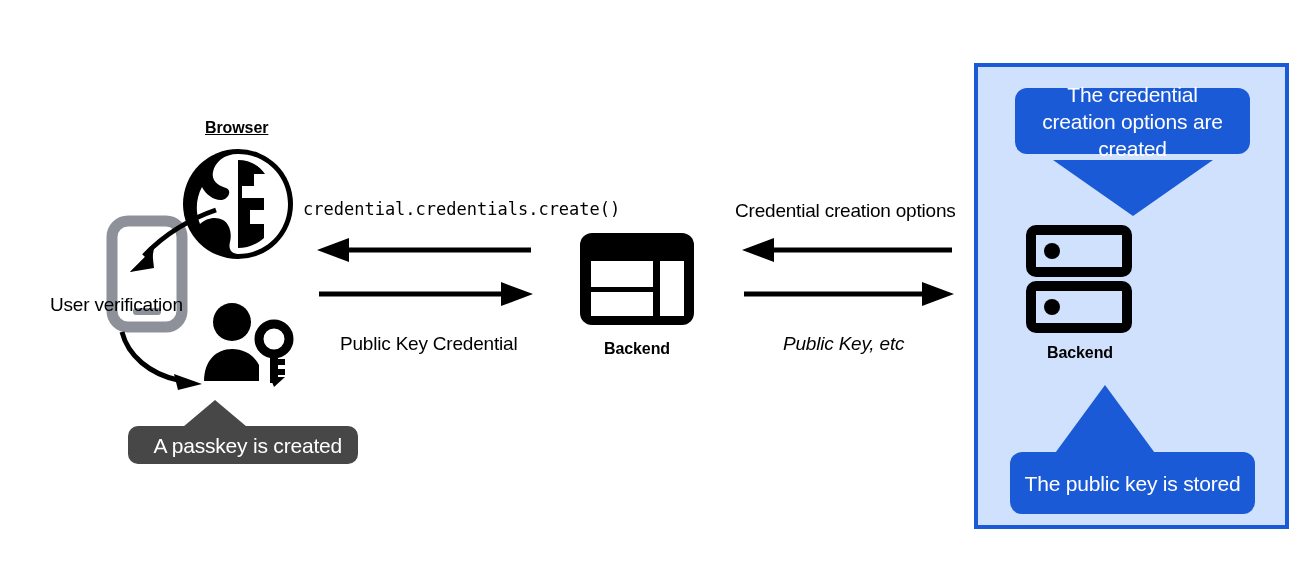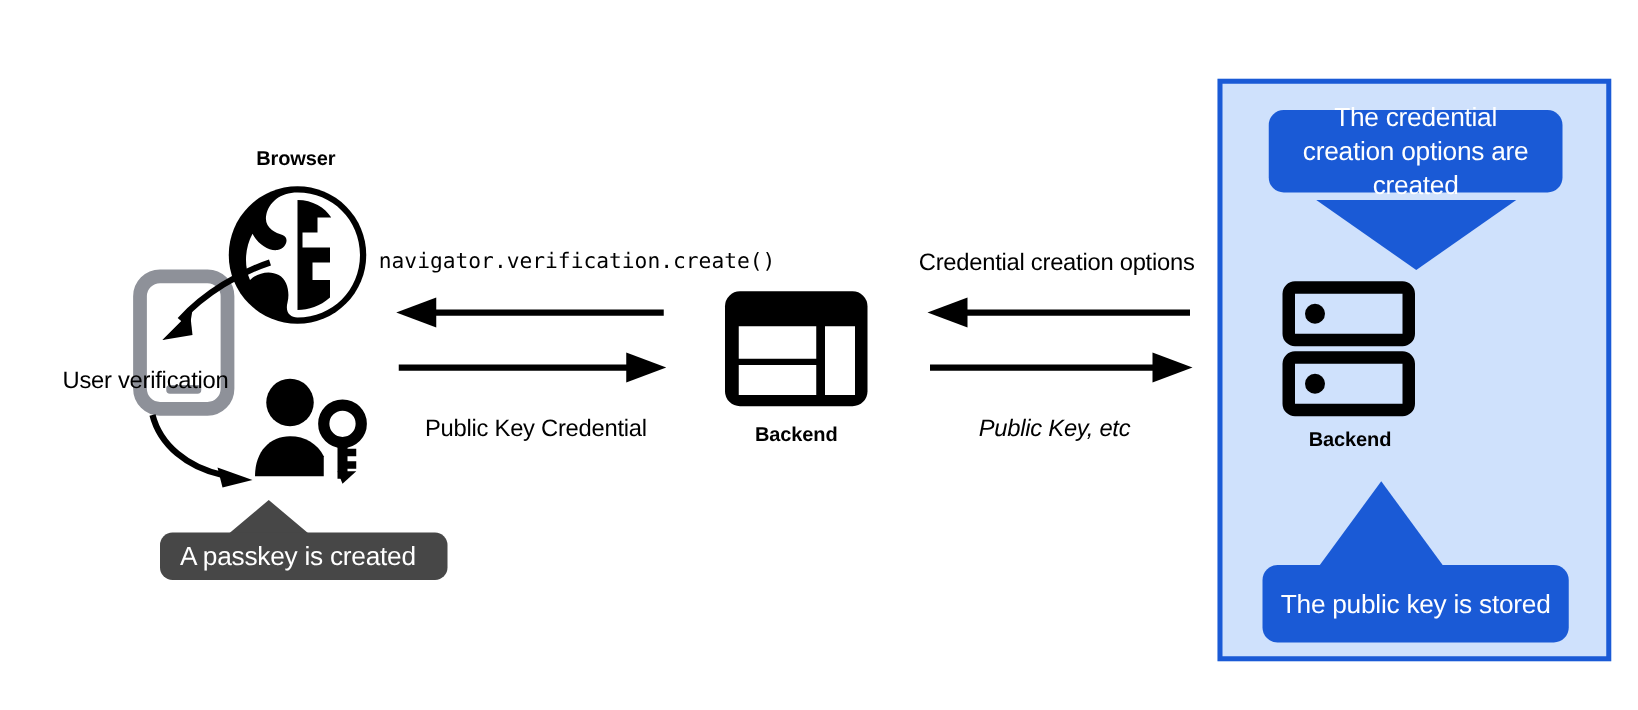--- a/index.html
+++ b/index.html
@@ -52,21 +52,21 @@
   .callout-dark {
     background: #474747;
     color: #ffffff;
     border-radius: 10px;
     text-align: center;
     font-size: 21px;
     line-height: 27px;
     letter-spacing: -0.2px;
     display: flex;
     align-items: center;
-    justify-content: flex-start;
+    justify-content: flex-end;
     padding: 8px 16px;
     box-sizing: border-box;
   }
 
   
   .label {
     font-size: 19px;
     line-height: 23px;
     letter-spacing: -0.2px;
     white-space: nowrap;
@@ -108,21 +108,21 @@
   </svg>
   <div class="abs label-bold" style="left:1035px; top:344px;">Backend</div>
 
   <svg class="abs" style="left:1038px; top:385px;" width="110" height="75">
     <polygon points="55,0 110,75 0,75" fill="#1a5ad6"></polygon>
   </svg>
   <div class="abs callout-blue" style="left:998px; top:452px; width:245px; height:62px;">
     <span>The public key is stored</span>
   </div>
 
-  <div class="abs label-bold" style="left:193px; top:119px;">Browser</div>
+  <div class="abs label-bold" style="left:193px; top:119px;text-decoration:underline;">Browser</div>
   <svg class="abs" style="left:168px; top:146px;" width="116" height="116">
     <circle cx="58" cy="58" r="55" fill="#000"></circle>
     <path d="M58 8 C 44 8 35 16 33 26 C 31 36 40 40 46 42 C 52 44 49 53 42 54
              C 35 55 26 49 22 41 C 16 52 15 66 20 78 C 26 72 36 70 43 74
              C 50 78 52 88 50 96 C 48 104 52 108 58 108
              C 86 108 108 86 108 58 C 108 30 86 8 58 8 Z" fill="#ffffff"></path>
     <path d="M58 14 C 70 14 80 20 85 28 L 74 28 L 74 40 L 62 40 L 62 52
              L 84 52 L 84 64 L 70 64 L 70 78 L 84 78 L 84 92
              C 76 99 67 102 58 102 Z" fill="#000"></path>
   </svg>
@@ -163,21 +163,21 @@
   </div>
 
   <svg class="abs" style="left:568px; top:233px;" width="114" height="92">
     <rect x="0" y="0" width="114" height="92" rx="12" ry="12" fill="#000"></rect>
     <rect x="11" y="28" width="62" height="26" fill="#ffffff"></rect>
     <rect x="11" y="59" width="62" height="24" fill="#ffffff"></rect>
     <rect x="80" y="28" width="24" height="55" fill="#ffffff"></rect>
   </svg>
   <div class="abs label-bold" style="left:592px; top:340px;">Backend</div>
 
-  <div class="abs label-mono" style="left:291px; top:199px;">navigator.verification.create()</div>
+  <div class="abs label-mono" style="left:291px; top:199px;">credential.credentials.create()</div>
   <svg class="abs" style="left:305px; top:238px;" width="216" height="24">
     <line x1="26" y1="12" x2="214" y2="12" stroke="#000" stroke-width="5"></line>
     <polygon points="0,12 32,0 32,24" fill="#000"></polygon>
   </svg>
 
   <svg class="abs" style="left:305px; top:282px;" width="216" height="24">
     <line x1="2" y1="12" x2="190" y2="12" stroke="#000" stroke-width="5"></line>
     <polygon points="216,12 184,0 184,24" fill="#000"></polygon>
   </svg>
   <div class="abs label" style="left:723px; top:199px;">Credential creation options</div>

